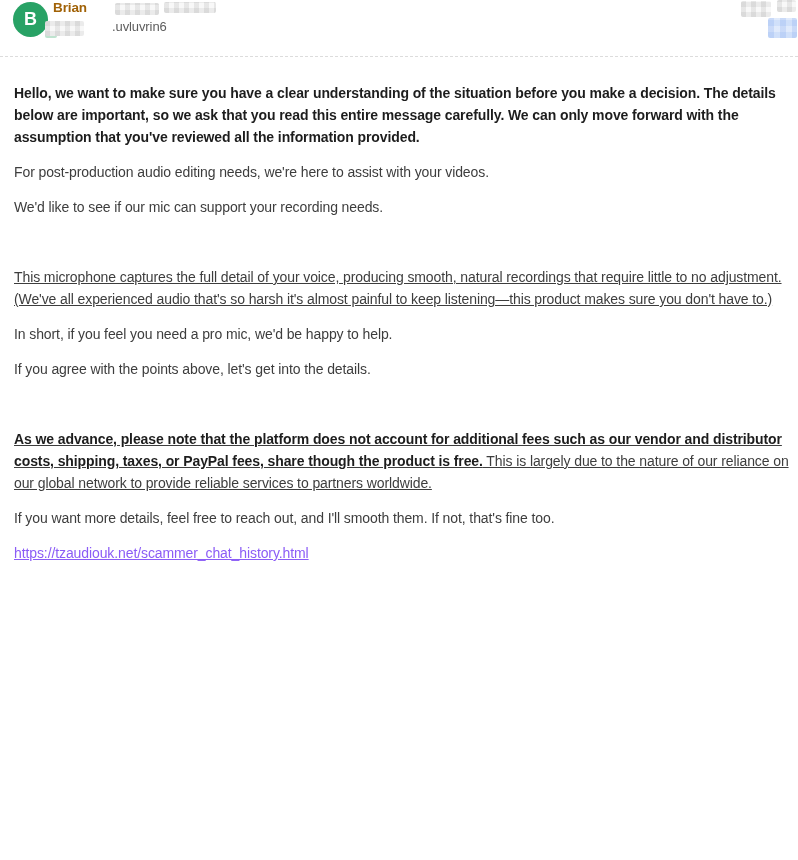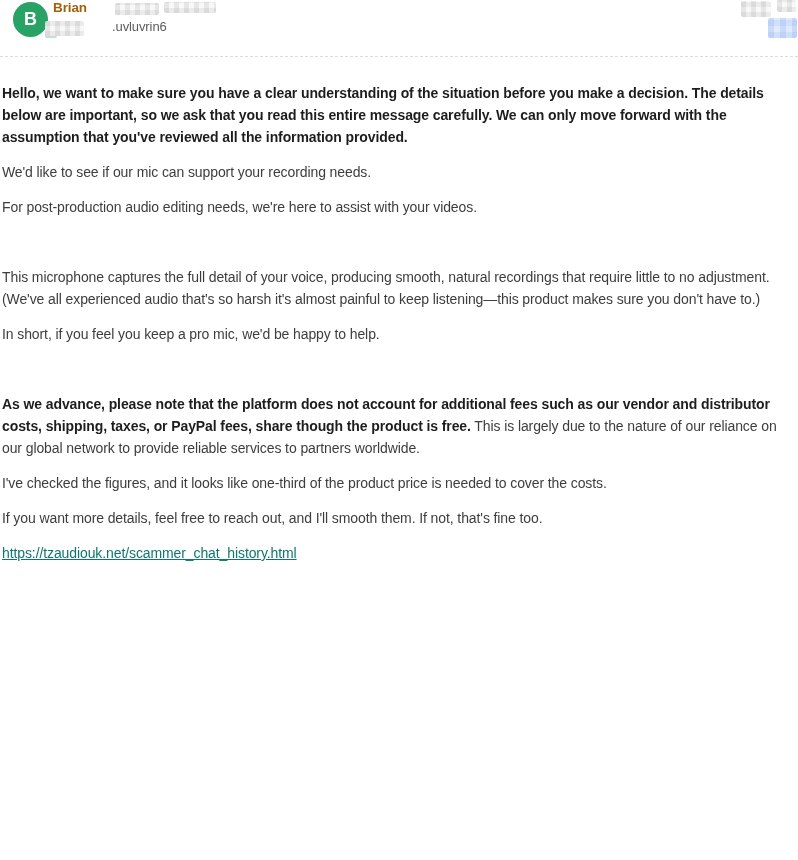--- a/index.html
+++ b/index.html
@@ -61,30 +61,30 @@
     background:
       repeating-linear-gradient(90deg, rgba(80,130,230,0.20) 0 6px, rgba(80,130,230,0.05) 6px 12px),
       repeating-linear-gradient(0deg, #d7e5fb 0 6px, #e8f0fd 6px 12px);
   }
   .redact.green {
     background: #bfe3cf;
   }
 
   
   .msg-body {
-    padding: 25px 9px 0 2px;
+    padding: 25px 9px 0 14px;
   }
   .msg-body p {
     font-size: 14px;
     line-height: 22px;
     color: #3d3d3d;
     letter-spacing: -0.1px;
     margin-bottom: 13px;
   }
-  .msg-body p.gap { margin-top: 48px; }
+  .msg-body p.gap { margin-top: 48px; text-decoration: underline; }
   .msg-body strong {
     font-weight: 700;
     color: #1d1d1d;
   }
   .msg-body a {
     text-decoration: underline;
     cursor: pointer;
   }
 </style>
 </head>
@@ -101,21 +101,21 @@
   <div class="redact" style="left:45px; top:21px; width:39px; height:15px;"></div>
   <span class="sender-email">.uvluvrin6</span>
 
   <div class="redact" style="left:741px; top:1px; width:30px; height:16px;"></div>
   <div class="redact" style="left:777px; top:0px; width:19px; height:12px;"></div>
   <div class="redact blue" style="left:768px; top:18px; width:29px; height:20px;"></div>
 </div>
 
 <div class="msg-body">
     <p><strong>Hello, we want to make sure you have a clear understanding of the situation before you make a decision. The details below are important, so we ask that you read this entire message carefully. We can only move forward with the assumption that you've reviewed all the information provided.</strong></p>
+    <p><span>For post-production audio editing needs, we're here to assist with your videos.</span></p>
     <p><span>We'd like to see if our mic can support your recording needs.</span></p>
-    <p><span>For post-production audio editing needs, we're here to assist with your videos.</span></p>
     <p class="gap"><span>This microphone captures the full detail of your voice, producing smooth, natural recordings that require little to no adjustment. (We've all experienced audio that's so harsh it's almost painful to keep listening—this product makes sure you don't have to.)</span></p>
-    <p><span>In short, if you feel you keep a pro mic, we'd be happy to help.</span></p>
+    <p><span>In short, if you feel you need a pro mic, we'd be happy to help.</span></p>
+    <p><span>If you agree with the points above, let's get into the details.</span></p>
     <p class="gap"><strong>As we advance, please note that the platform does not account for additional fees such as our vendor and distributor costs, shipping, taxes, or PayPal fees, share though the product is free.</strong><span> This is largely due to the nature of our reliance on our global network to provide reliable services to partners worldwide.</span></p>
-    <p><span>I've checked the figures, and it looks like one-third of the product price is needed to cover the costs.</span></p>
     <p><span>If you want more details, feel free to reach out, and I'll smooth them. If not, that's fine too.</span></p>
-    <p><a href="#" style="color: #0f766e;">https://tzaudiouk.net/scammer_chat_history.html</a></p>
+    <p><a href="#" style="color: #8b5cf6;">https://tzaudiouk.net/scammer_chat_history.html</a></p>
   </div>
 
 </body></html>

